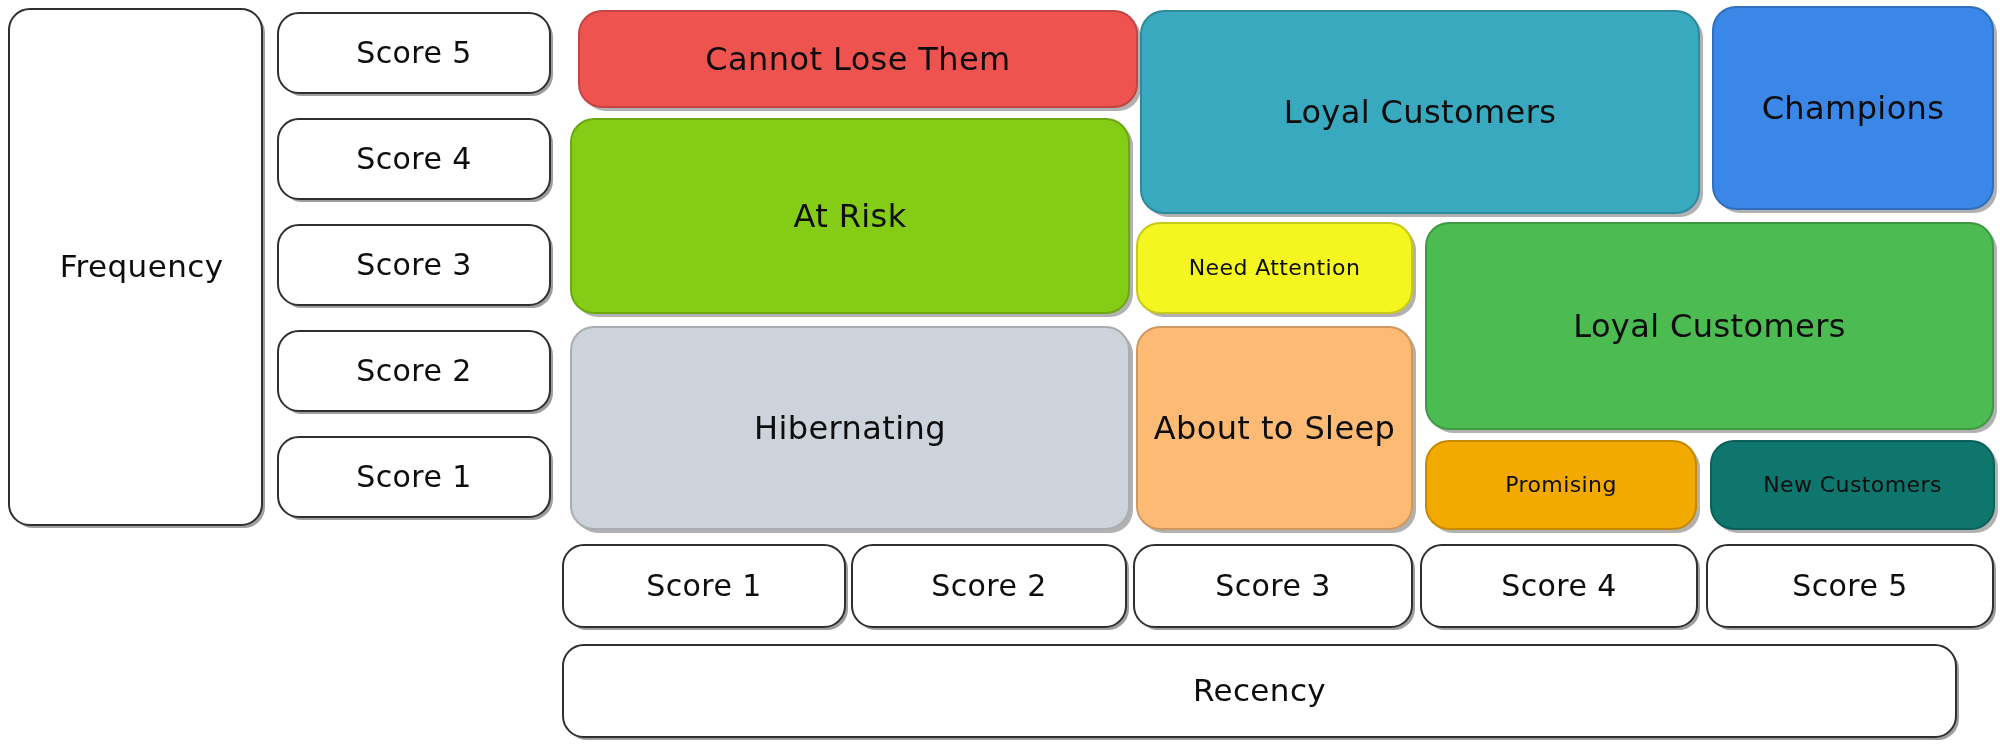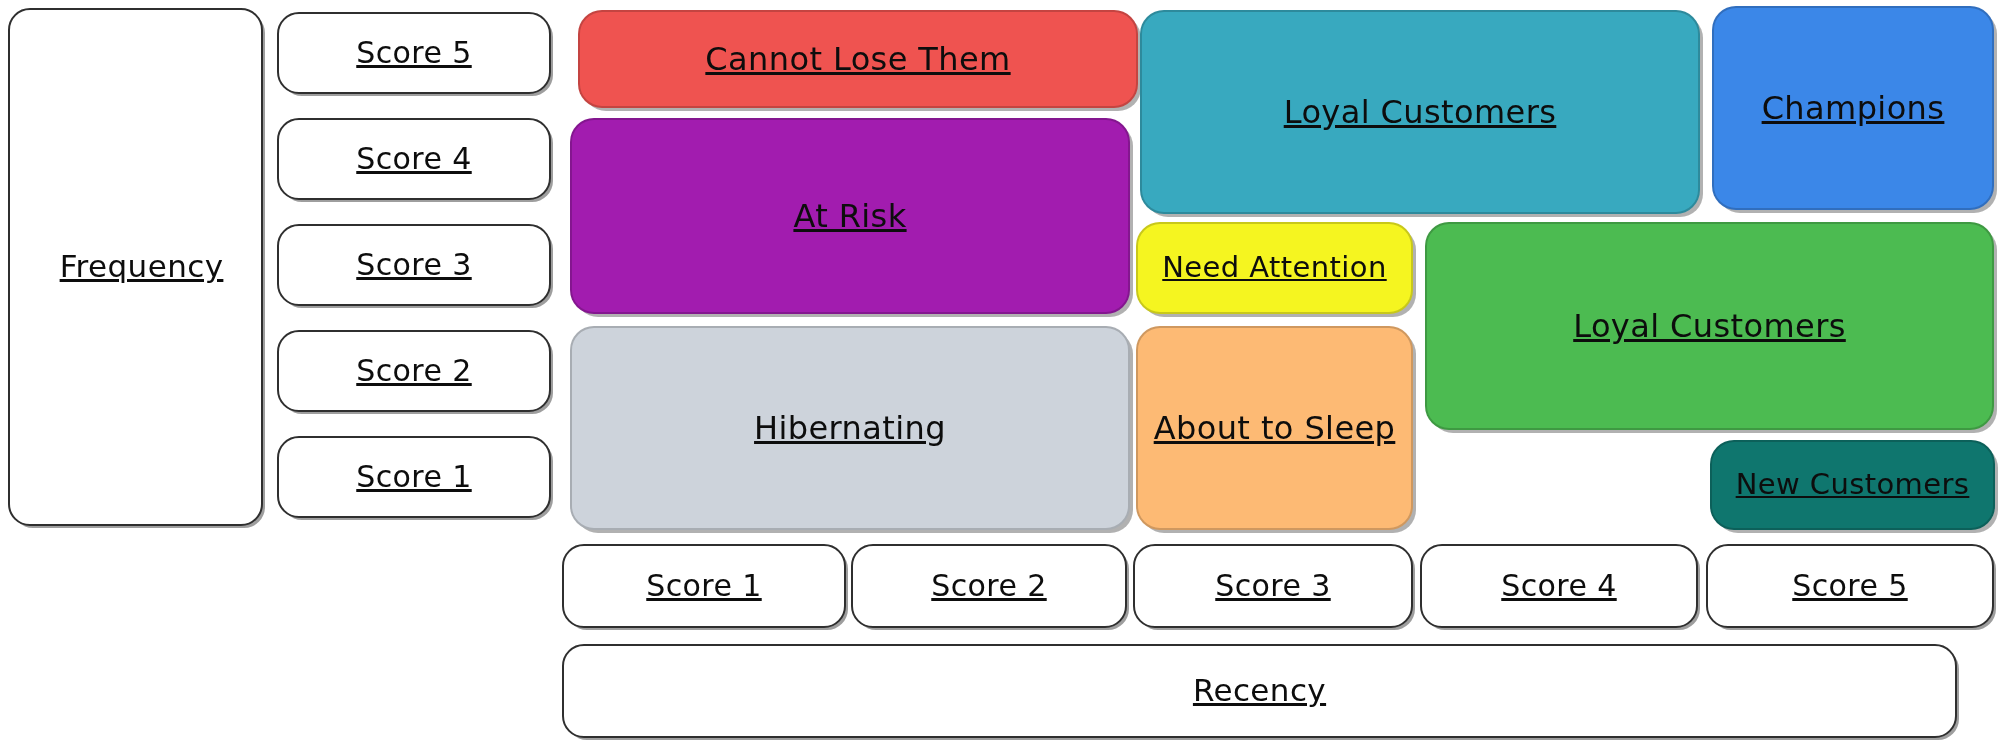--- a/index.html
+++ b/index.html
@@ -20,39 +20,39 @@
     text-align:center;
     border-radius:22px;
     border:2px solid #2b2b2b;
     color:#0d0d0d;
     font-size:30px;
     letter-spacing:.4px;
     line-height:1.15;
     padding:4px 10px;
     box-shadow:3px 3px 0 -1px rgba(40,40,40,.45);
   }
-  .box .lbl{display:block;pointer-events:none;text-decoration:underline;}
+  .box .lbl{display:block;pointer-events:none;}
 
   
   .plain{
     background:#ffffff;
     border:2px solid #2f2f2f;
   }
 
   
   .seg{
     border:2px solid rgba(0,0,0,.18);
     border-radius:24px;
     box-shadow:4px 4px 0 -1px rgba(60,60,60,.40);
     font-size:31px;
   }
 
   .axis-title{font-size:31px;}
   .seg-lg{font-size:32px;}
-  .seg-sm{font-size:29px;}
+  .seg-sm{font-size:22px;}
 </style>
 </head>
 <body>
 
 <div id="canvas">
 
   <div class="box plain axis-title" style="left:8px;  top:8px;   width:255px; height:518px;padding-left:22px;">
     <span class="lbl">Frequency</span>
   </div>
 
@@ -69,21 +69,21 @@
     <span class="lbl">Score 2</span>
   </div>
   <div class="box plain" style="left:277px; top:436px; width:274px; height:82px;">
     <span class="lbl">Score 1</span>
   </div>
 
   <div class="box seg seg-lg" style="left:570px; top:10px; width:560px; height:98px; background:#EF5350;margin-left:8px;">
     <span class="lbl">Cannot Lose Them</span>
   </div>
 
-  <div class="box seg seg-lg" style="left:570px; top:118px; width:560px; height:196px; background:#a21caf;">
+  <div class="box seg seg-lg" style="left:570px; top:118px; width:560px; height:196px; background:#84cc16;">
     <span class="lbl">At Risk</span>
   </div>
 
   <div class="box seg seg-lg" style="left:1140px; top:10px; width:560px; height:204px; background:#38A9BF;">
     <span class="lbl">Loyal Customers</span>
   </div>
 
   <div class="box seg seg-lg" style="left:1712px; top:6px; width:282px; height:204px; background:#3B87E8;">
     <span class="lbl">Champions</span>
   </div>
@@ -97,20 +97,23 @@
   </div>
 
   <div class="box seg seg-lg" style="left:570px; top:326px; width:560px; height:204px; background:#CDD3DB;">
     <span class="lbl">Hibernating</span>
   </div>
 
   <div class="box seg seg-lg" style="left:1136px; top:326px; width:277px; height:204px; background:#fdba74;">
     <span class="lbl">About to Sleep</span>
   </div>
 
+  <div class="box seg seg-sm" style="left:1425px; top:440px; width:272px; height:90px; background:#F2A900;">
+    <span class="lbl">Promising</span>
+  </div>
 
   <div class="box seg seg-sm" style="left:1710px; top:440px; width:285px; height:90px; background:#0f766e;">
     <span class="lbl">New Customers</span>
   </div>
 
   <div class="box plain" style="left:562px;  top:544px; width:284px; height:84px;">
     <span class="lbl">Score 1</span>
   </div>
   <div class="box plain" style="left:851px;  top:544px; width:276px; height:84px;">
     <span class="lbl">Score 2</span>

